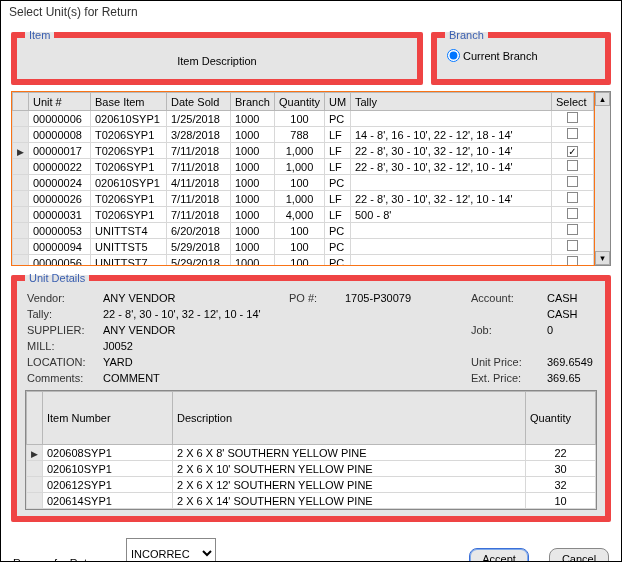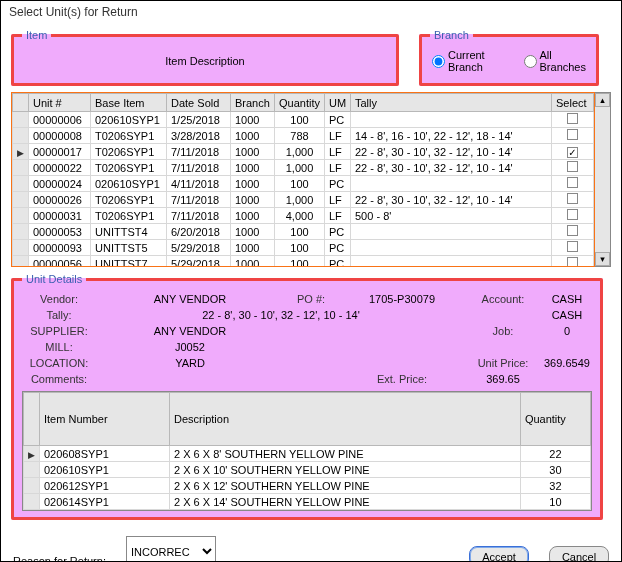--- a/index.html
+++ b/index.html
@@ -15,25 +15,25 @@
   }
   .window-title {
     padding: 4px 8px;
     color: #333;
     font-size: 12px;
   }
   .content {
     padding: 6px 10px 4px 10px;
   }
   fieldset {
-    border: 3px solid #ef4444;
+    border: 6px solid #ef4444;
     border-radius: 2px;
-    margin: 0 12px 6px 0;
+    margin: 0 0 6px 0;
     padding: 4px 8px 6px 8px;
-    background: #f0abfc;
+    background: #e5e5e5;
   }
   fieldset > legend {
     color: #3a5fb0;
     padding: 0 4px;
     font-size: 11px;
   }
   .top-row {
     display: flex;
     gap: 8px;
     align-items: stretch;
@@ -126,21 +126,20 @@
   }
   .vscroll .arrow.up { top: 0; }
   .vscroll .arrow.down { bottom: 0; }
   .details-grid {
     display: grid;
     grid-template-columns: 70px 180px 50px 120px 70px 1fr;
     row-gap: 4px;
     column-gap: 6px;
     padding: 4px 2px 6px 2px;
     font-size: 11px;
-    text-align: center;
   }
   .lbl { color: #333; }
   .val { color: #000; }
   .sub-grid-wrap {
     border: 1px solid #888;
     background: #fff;
   }
   table.sub {
     border-collapse: collapse;
     width: 100%;
@@ -202,24 +201,20 @@
     <fieldset>
       <legend>Item</legend>
       <div class="item-desc-label">Item Description</div>
     </fieldset>
     <fieldset>
       <legend>Branch</legend>
       <div class="branch-opts">
         <label>
           <input type="radio" name="branch" checked="" style="">
           <span>Current Branch</span>
-        </label>
-        <label>
-          <input type="radio" name="branch" style="">
-          <span>All Branches</span>
         </label>
       </div>
     </fieldset>
   </div>
 
   <div class="grid-wrap" style="margin-bottom:6px;">
     <div class="grid-scroll">
       <table class="data" id="main-grid">
         <colgroup>
           <col style="width:16px">
@@ -329,21 +324,21 @@
               <td>UNITTST4</td>
               <td>6/20/2018</td>
               <td>1000</td>
               <td class="num">100</td>
               <td>PC</td>
               <td></td>
               <td class="chk"><span class="chk-box"></span></td>
             </tr>
             <tr>
               <td class="rowhdr"></td>
-              <td>00000093</td>
+              <td>00000094</td>
               <td>UNITTST5</td>
               <td>5/29/2018</td>
               <td>1000</td>
               <td class="num">100</td>
               <td>PC</td>
               <td></td>
               <td class="chk"><span class="chk-box"></span></td>
             </tr>
             <tr>
               <td class="rowhdr"></td>
@@ -395,20 +390,21 @@
         <div></div>
 
       <div class="lbl">LOCATION:</div>
       <div class="val">YARD</div>
       <div></div>
         <div></div>
       <div class="lbl">Unit Price:</div>
       <div class="val">369.6549</div>
 
       <div class="lbl">Comments:</div>
+      <div class="val">COMMENT</div>
       <div></div>
         <div></div>
       <div class="lbl">Ext. Price:</div>
       <div class="val">369.65</div>
     </div>
 
     <div class="sub-grid-wrap">
       <table class="sub" id="sub-grid">
         <colgroup>
           <col style="width:16px">

